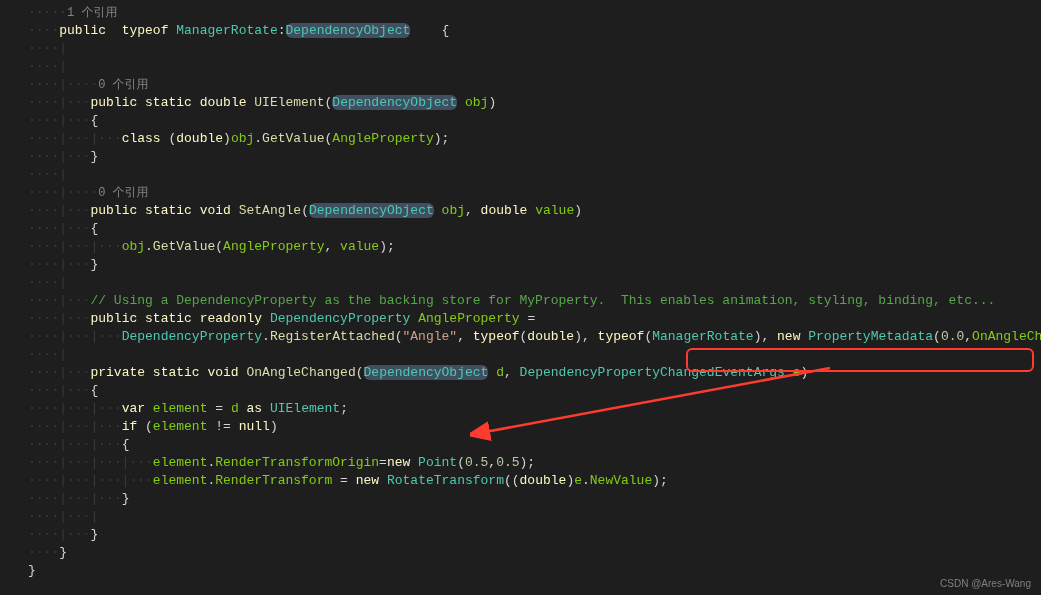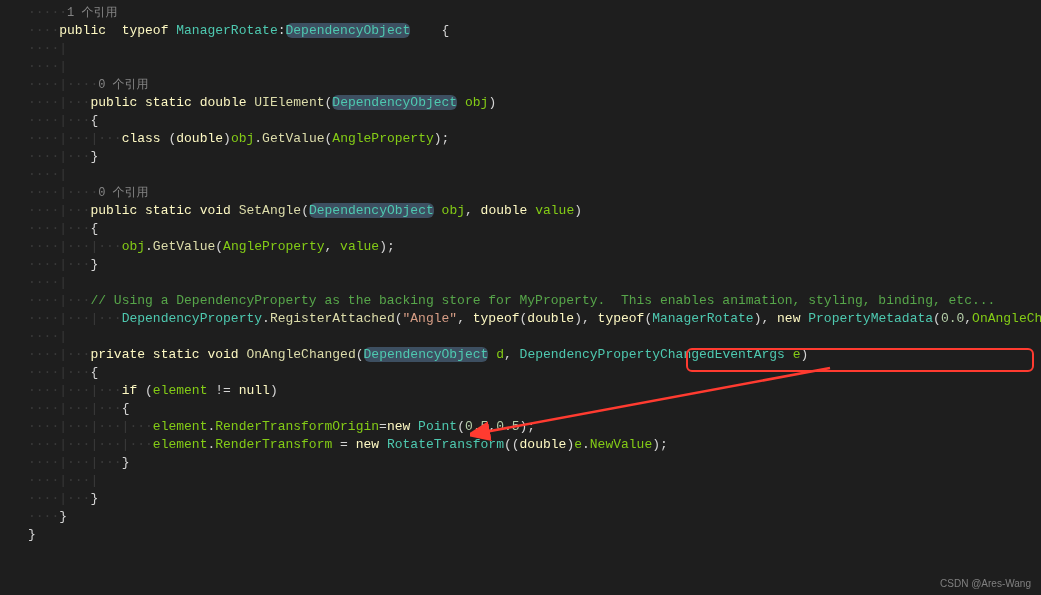--- a/index.html
+++ b/index.html
@@ -95,30 +95,32 @@
   <div class="line"><span class="guide-dots">····|···</span><span class="punct">{</span></div>
 
   <div class="line"><span class="guide-dots">····|···|···</span><span class="white">obj</span><span class="punct">.</span><span class="method">GetValue</span><span class="punct">(</span><span class="white">AngleProperty</span><span class="punct">, </span><span class="white">value</span><span class="punct">);</span></div>
 
   <div class="line"><span class="guide-dots">····|···</span><span class="punct">}</span></div>
 
   <div class="line"><span class="guide-dots">····|</span></div>
 
   <div class="line"><span class="guide-dots">····|···</span><span class="comment">// Using a DependencyProperty as the backing store for MyProperty.  This enables animation, styling, binding, etc...</span></div>
 
+  <div class="line"><span class="guide-dots">····|···</span><span class="kw-blue">public</span> <span class="kw-blue">static</span> <span class="kw-blue">readonly</span> <span class="kw-type">DependencyProperty</span> <span class="white">AngleProperty</span> <span class="punct">=</span></div>
 
   <div class="line"><span class="guide-dots">····|···|···</span><span class="kw-type">DependencyProperty</span><span class="punct">.</span><span class="method">RegisterAttached</span><span class="punct">(</span><span class="str">"Angle"</span><span class="punct">, </span><span class="kw-blue">typeof</span><span class="punct">(</span><span class="kw-blue">double</span><span class="punct">), </span><span class="kw-blue">typeof</span><span class="punct">(</span><span class="kw-type">ManagerRotate</span><span class="punct">), </span><span class="kw-blue">new</span> <span class="kw-type">PropertyMetadata</span><span class="punct">(</span><span class="num">0.0</span><span class="punct">,</span><span class="white">OnAngleChanged</span></div>
 
   <div class="line"><span class="guide-dots">····|</span></div>
 
 
   <div class="line"><span class="guide-dots">····|···</span><span class="kw-blue">private</span> <span class="kw-blue">static</span> <span class="kw-blue">void</span> <span class="method">OnAngleChanged</span><span class="punct">(</span><span class="hl-type">DependencyObject</span> <span class="white">d</span><span class="punct">, </span><span class="kw-type">DependencyPropertyChangedEventArgs</span> <span class="white">e</span><span class="punct">)</span></div>
 
   <div class="line"><span class="guide-dots">····|···</span><span class="punct">{</span></div>
 
+  <div class="line"><span class="guide-dots">····|···|···</span><span class="kw-blue">var</span> <span class="white">element</span> <span class="punct">= </span><span class="white">d</span> <span class="kw-blue">as</span> <span class="kw-type">UIElement</span><span class="punct">;</span></div>
 
   <div class="line"><span class="guide-dots">····|···|···</span><span class="kw-blue">if</span> <span class="punct">(</span><span class="white">element</span> <span class="punct">!= </span><span class="kw-blue">null</span><span class="punct">)</span></div>
 
   <div class="line"><span class="guide-dots">····|···|···</span><span class="punct">{</span></div>
 
   <div class="line"><span class="guide-dots">····|···|···|···</span><span class="white">element</span><span class="punct">.</span><span class="white">RenderTransformOrigin</span><span class="punct">=</span><span class="kw-blue">new</span> <span class="kw-type">Point</span><span class="punct">(</span><span class="num">0.5</span><span class="punct">,</span><span class="num">0.5</span><span class="punct">);</span></div>
 
   <div class="line"><span class="guide-dots">····|···|···|···</span><span class="white">element</span><span class="punct">.</span><span class="white">RenderTransform</span> <span class="punct">= </span><span class="kw-blue">new</span> <span class="kw-type">RotateTransform</span><span class="punct">((</span><span class="kw-blue">double</span><span class="punct">)</span><span class="white">e</span><span class="punct">.</span><span class="white">NewValue</span><span class="punct">);</span></div>
 
   <div class="line"><span class="guide-dots">····|···|···</span><span class="punct">}</span></div>

